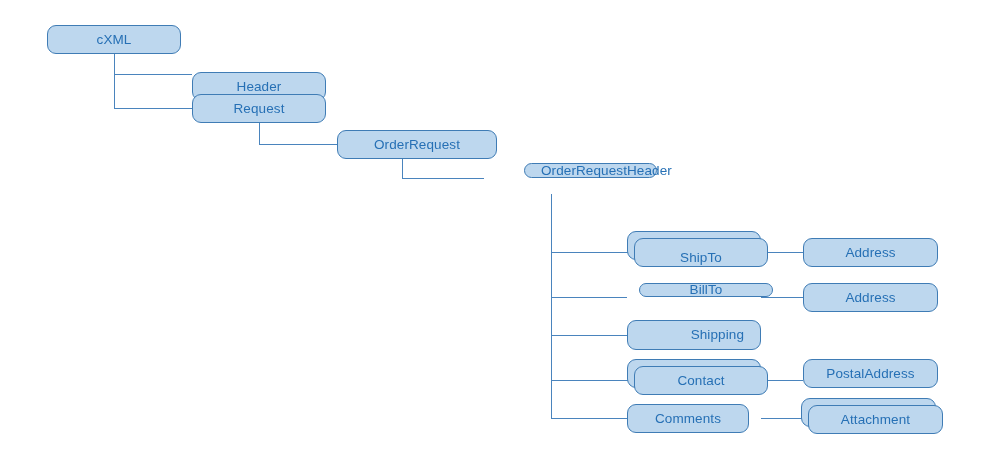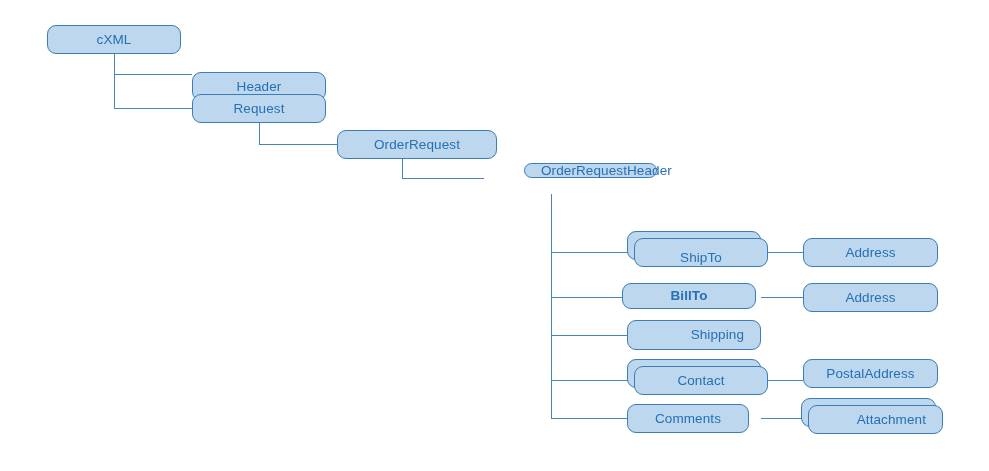--- a/index.html
+++ b/index.html
@@ -87,21 +87,21 @@
     <div class="node" style="left: 337px; top: 130px; width: 160px; height: 29px;">
       <span class="label">OrderRequest</span>
     </div>
     <div class="node" style="left: 484px; top: 163px; width: 133px; height: 15px; margin-left: 40px;">
       <span class="label">OrderRequestHeader</span>
     </div>
     <div class="node stacked-back" style="left: 627px; top: 231px; width: 134px; height: 29px;"></div>
     <div class="node" style="left: 634px; top: 238px; width: 134px; height: 29px; align-items: flex-end;">
       <span class="label">ShipTo</span>
     </div>
-    <div class="node" style="left: 622px; top: 283px; width: 134px; height: 26px; font-weight: bold;">
+    <div class="node" style="left: 639px; top: 283px; width: 134px; height: 14px;">
       <span class="label">BillTo</span>
     </div>
     <div class="node" style="left: 627px; top: 320px; width: 134px; height: 30px; text-align: right;">
       <span class="label">Shipping</span>
     </div>
     <div class="node stacked-back" style="left: 627px; top: 359px; width: 134px; height: 29px;"></div>
     <div class="node" style="left: 634px; top: 366px; width: 134px; height: 29px;">
       <span class="label">Contact</span>
     </div>
     <div class="node" style="left: 627px; top: 404px; width: 122px; height: 29px;">
@@ -110,16 +110,16 @@
     <div class="node" style="left: 803px; top: 238px; width: 135px; height: 29px;">
       <span class="label">Address</span>
     </div>
     <div class="node" style="left: 803px; top: 283px; width: 135px; height: 29px;">
       <span class="label">Address</span>
     </div>
     <div class="node" style="left: 803px; top: 359px; width: 135px; height: 29px;">
       <span class="label">PostalAddress</span>
     </div>
     <div class="node stacked-back" style="left: 801px; top: 398px; width: 135px; height: 29px;"></div>
-    <div class="node" style="left: 808px; top: 405px; width: 135px; height: 29px; text-align: right;">
+    <div class="node" style="left: 808px; top: 405px; width: 135px; height: 29px;">
       <span class="label">Attachment</span>
     </div>
   </div>
 
 </body></html>

